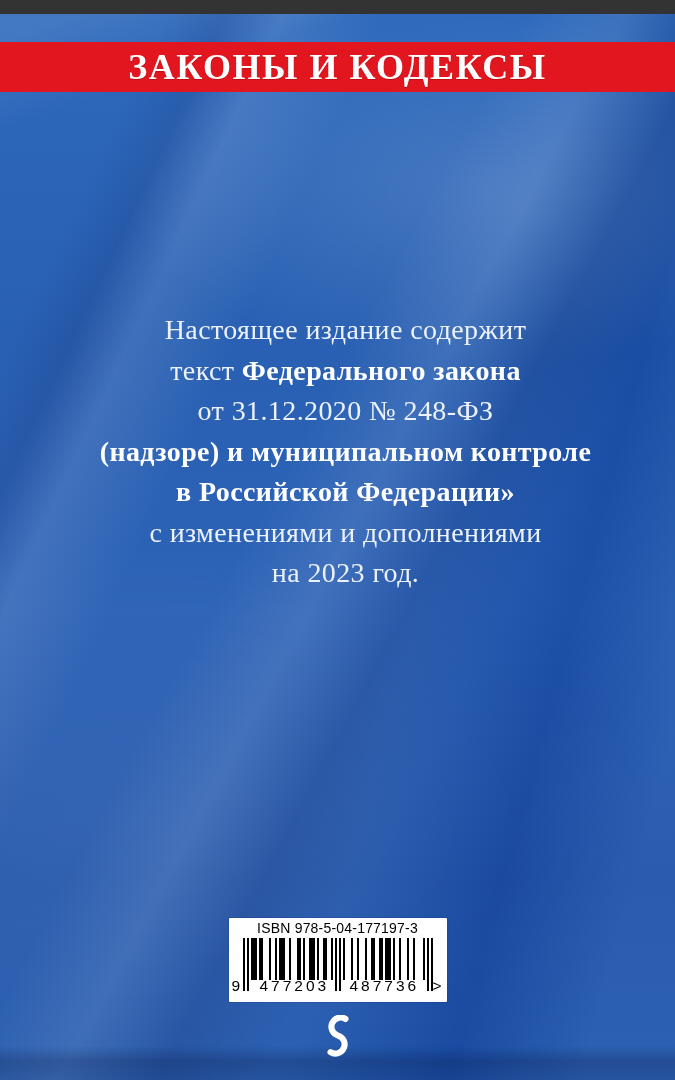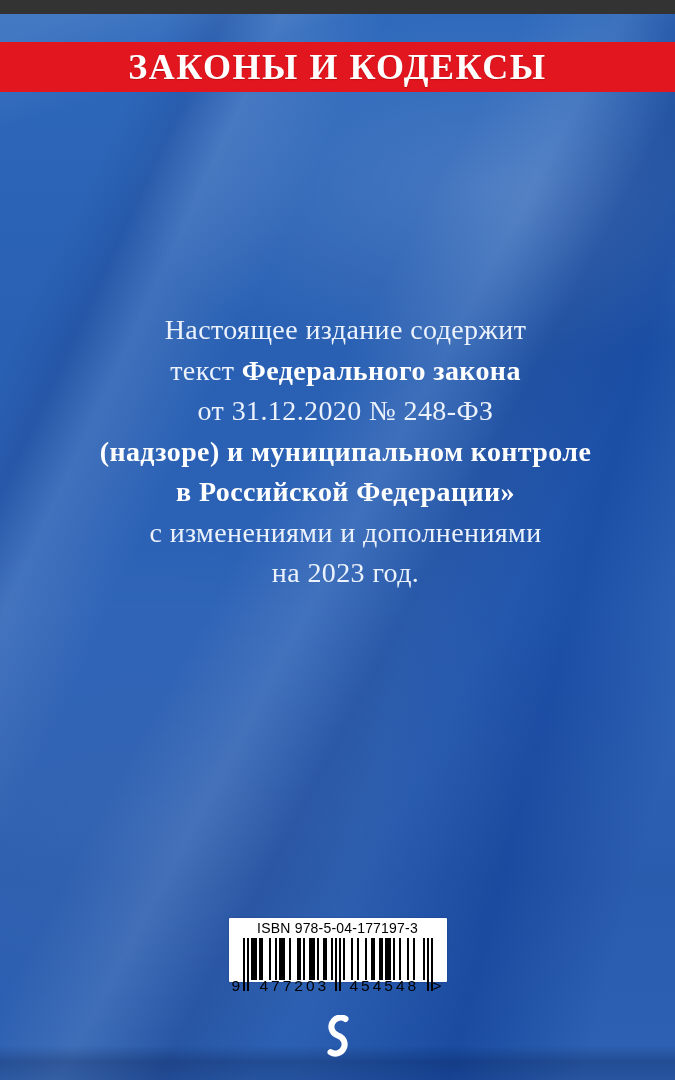--- a/index.html
+++ b/index.html
@@ -30,21 +30,21 @@
     white-space:nowrap;
   }
   .description{
     position:absolute;left:8px;top:296px;width:100%;
     text-align:center;color:#ecf2fc;
     font-size:28px;line-height:40.5px;letter-spacing:0.4px;
   }
   .description .seg-bold{font-weight:bold;color:#ffffff;}
   .barcode-box{
     position:absolute;left:50%;top:904px;transform:translateX(-50%);
-    width:218px;height:64px;background:#ffffff;border-radius:1px;
+    width:218px;height:84px;background:#ffffff;border-radius:1px;
     box-shadow:0 0 2px rgba(0,20,60,0.35);
   }
   .isbn-line{
     position:absolute;left:0;top:2px;width:100%;
     text-align:center;color:#000;
     font-family:"Liberation Sans","DejaVu Sans",sans-serif;
     font-size:14px;letter-spacing:0.2px;white-space:nowrap;
   }
   .bars{
     position:absolute;left:14px;top:20px;height:42px;
@@ -182,21 +182,21 @@
         <div class="module"></div>
         <div class="module black"></div>
         <div class="module"></div>
         <div class="module black guard"></div>
         <div class="module guard"></div>
         <div class="module black guard"></div>
       </div>
     <div class="nums">
       <span class="num-prefix">9</span>
       <span class="num-g1">477203</span>
-      <span class="num-g2">454548</span>
+      <span class="num-g2">487736</span>
       <span class="num-suffix">&gt;</span>
     </div>
   </div>
 
   <svg class="logo" viewBox="0 0 34 48" aria-hidden="true">
     <path d="M25.5 4.5 A 10.5 10.5 0 1 0 17 23.5 A 10.5 10.5 0 1 1 8.5 42.5" fill="none" stroke="#ffffff" stroke-width="7" stroke-linecap="round"></path>
   </svg>
 
 </div>
 

